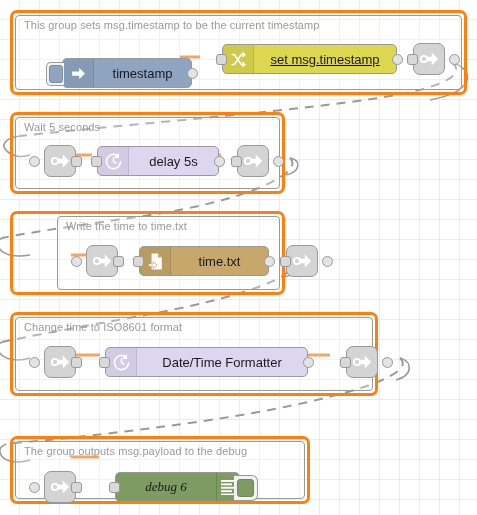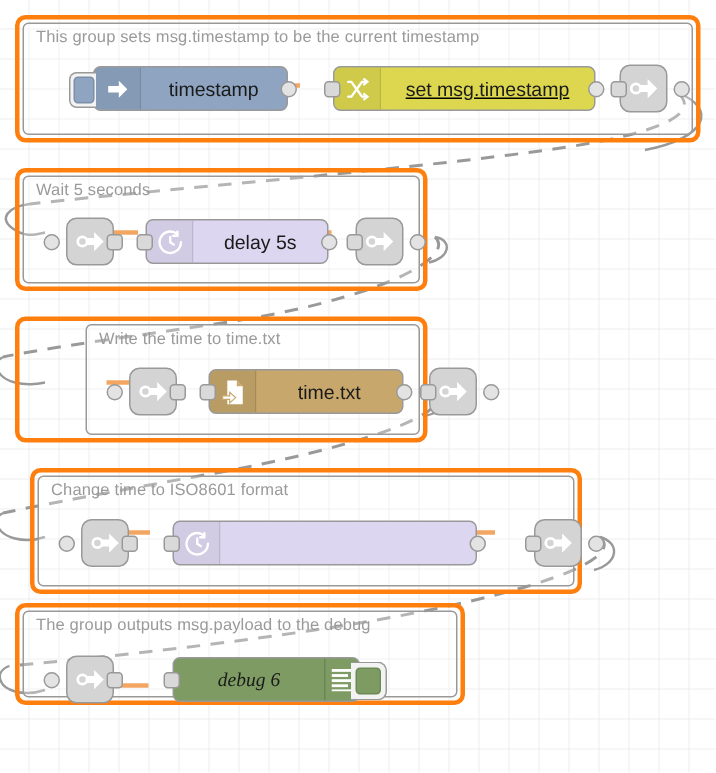--- a/index.html
+++ b/index.html
@@ -163,21 +163,21 @@
       <path d="M71,355 L100,355"></path>
       <path d="M299,355 L330,355"></path>
       <path d="M71,457 L99,457"></path>
     </g>
   </svg>
 
   <div class="group" style="left:10px;top:10px;width:457px;height:85px;">
     <div class="group-inner">
       <div class="group-label">This group sets msg.timestamp to be the current timestamp</div>
 
-      <div class="node" style="left:46px;top:28px;width:130px;background:#8ea4c0;">
+      <div class="node" style="left:46px;top:42px;width:130px;background:#8ea4c0;">
         <div class="injbtn">
           <i></i>
         </div>
         <div class="nicon" style="background:rgba(0,0,0,0.06);">
           <svg width="17" height="17" viewBox="0 0 24 24" fill="#ffffff">
             <path d="M3 9h10V4l8 8-8 8v-5H3z"></path>
           </svg>
         </div>
         <div class="nlabel">timestamp</div>
         <div class="port round" style="right:-7px;top:9px;"></div>
@@ -275,21 +275,21 @@
         <div class="port" style="left:-7px;top:10px;"></div>
         <svg width="22" height="22" viewBox="0 0 24 24">
           <circle cx="6.5" cy="12" r="3.4" fill="none" stroke="#ffffff" stroke-width="2"></circle>
           <path d="M9 9.5h6V5l7 7-7 7v-4.5H9z" fill="#ffffff"></path>
         </svg>
         <div class="port round" style="right:-16px;top:10px;"></div>
       </div>
     </div>
   </div>
 
-  <div class="group" style="left:10px;top:312px;width:368px;height:84px;margin-left:10px;">
+  <div class="group" style="left:10px;top:312px;width:368px;height:84px;">
     <div class="group-inner">
       <div class="group-label">Change time to ISO8601 format</div>
 
       <div class="linknode" style="left:28px;top:28px;">
         <div class="port round" style="left:-16px;top:10px;"></div>
         <svg width="22" height="22" viewBox="0 0 24 24">
           <circle cx="6.5" cy="12" r="3.4" fill="none" stroke="#ffffff" stroke-width="2"></circle>
           <path d="M9 9.5h6V5l7 7-7 7v-4.5H9z" fill="#ffffff"></path>
         </svg>
         <div class="port" style="right:-7px;top:10px;"></div>
@@ -297,35 +297,36 @@
 
       <div class="node" style="left:89px;top:29px;width:203px;background:#ddd6f0;">
         <div class="port" style="left:-7px;top:9px;"></div>
         <div class="nicon" style="background:rgba(0,0,0,0.05);">
           <svg width="19" height="19" viewBox="0 0 24 24" fill="none" stroke="#ffffff" stroke-width="2" stroke-linecap="round">
             <path d="M21 12a9 9 0 1 1-3.2-6.9"></path>
             <path d="M18 3v3.5h-3.5"></path>
             <path d="M12 7.5V12l3 2"></path>
           </svg>
         </div>
+        <div class="nlabel">Date/Time Formatter</div>
         <div class="port round" style="right:-7px;top:9px;"></div>
       </div>
 
       <div class="linknode" style="left:330px;top:28px;">
         <div class="port" style="left:-7px;top:10px;"></div>
         <svg width="22" height="22" viewBox="0 0 24 24">
           <circle cx="6.5" cy="12" r="3.4" fill="none" stroke="#ffffff" stroke-width="2"></circle>
           <path d="M9 9.5h6V5l7 7-7 7v-4.5H9z" fill="#ffffff"></path>
         </svg>
         <div class="port round" style="right:-16px;top:10px;"></div>
       </div>
     </div>
   </div>
 
-  <div class="group" style="left:10px;top:402px;width:300px;height:68px;">
+  <div class="group" style="left:10px;top:436px;width:300px;height:68px;">
     <div class="group-inner">
       <div class="group-label">The group outputs msg.payload to the debug</div>
 
       <div class="linknode" style="left:28px;top:29px;">
         <div class="port round" style="left:-16px;top:10px;"></div>
         <svg width="22" height="22" viewBox="0 0 24 24">
           <circle cx="6.5" cy="12" r="3.4" fill="none" stroke="#ffffff" stroke-width="2"></circle>
           <path d="M9 9.5h6V5l7 7-7 7v-4.5H9z" fill="#ffffff"></path>
         </svg>
         <div class="port" style="right:-7px;top:10px;"></div>

